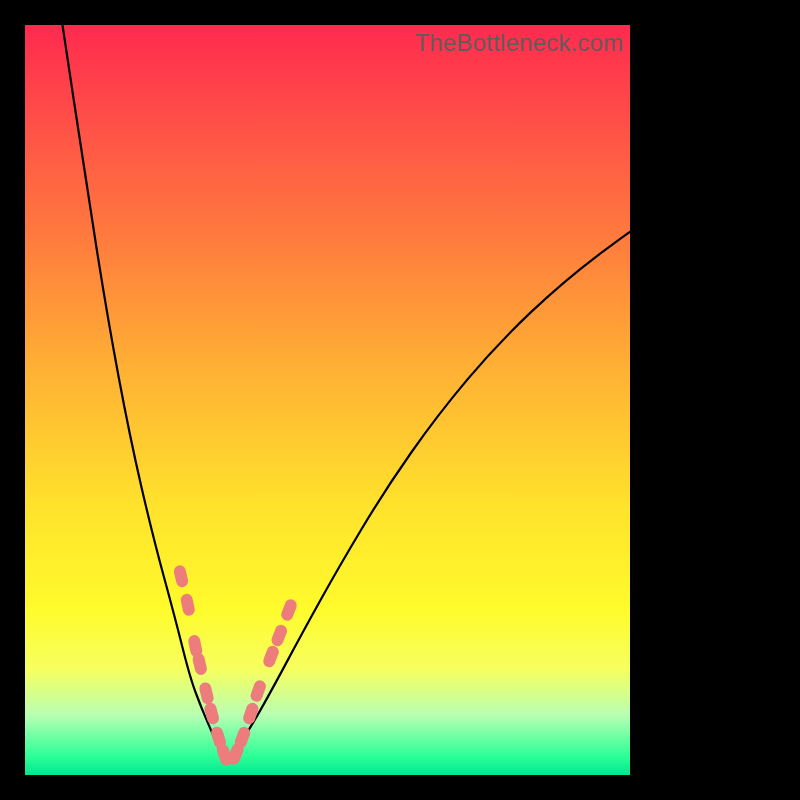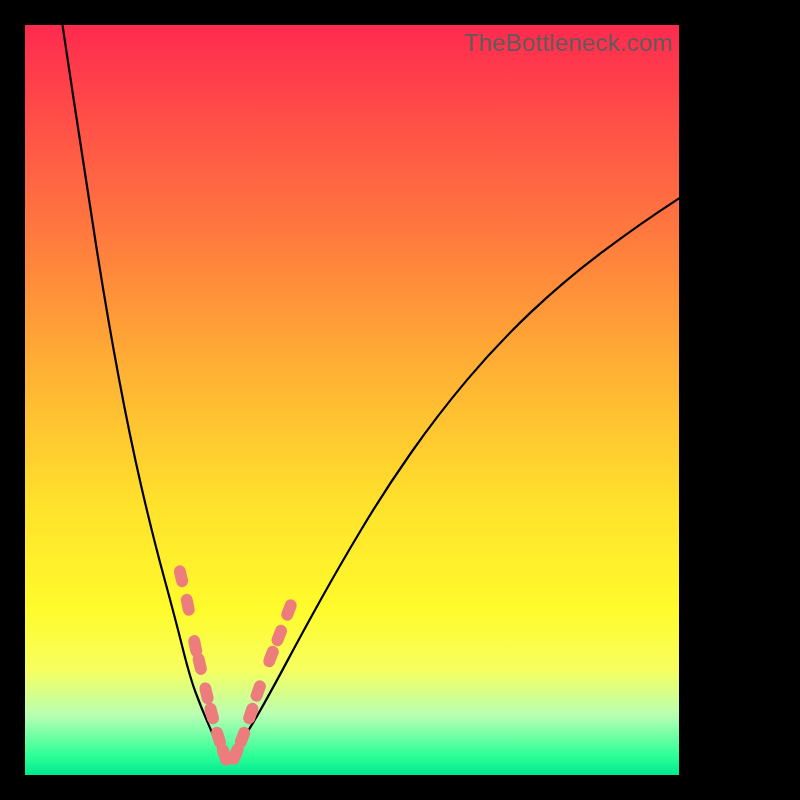--- a/index.html
+++ b/index.html
@@ -8,21 +8,21 @@
     width: 800px;
     height: 800px;
     overflow: hidden;
     background: #000000;
     font-family: Arial, Helvetica, sans-serif;
   }
   .frame {
     position: absolute;
     left: 25px;
     top: 25px;
-    width: 654px;
+    width: 605px;
     height: 750px;
     background: linear-gradient(
       to bottom,
       #ff2a4f 0%,
       #ff4d48 12%,
       #ff7a3e 28%,
       #ffb134 46%,
       #ffe22c 64%,
       #fffb2c 78%,
       #f6ff60 86%,

